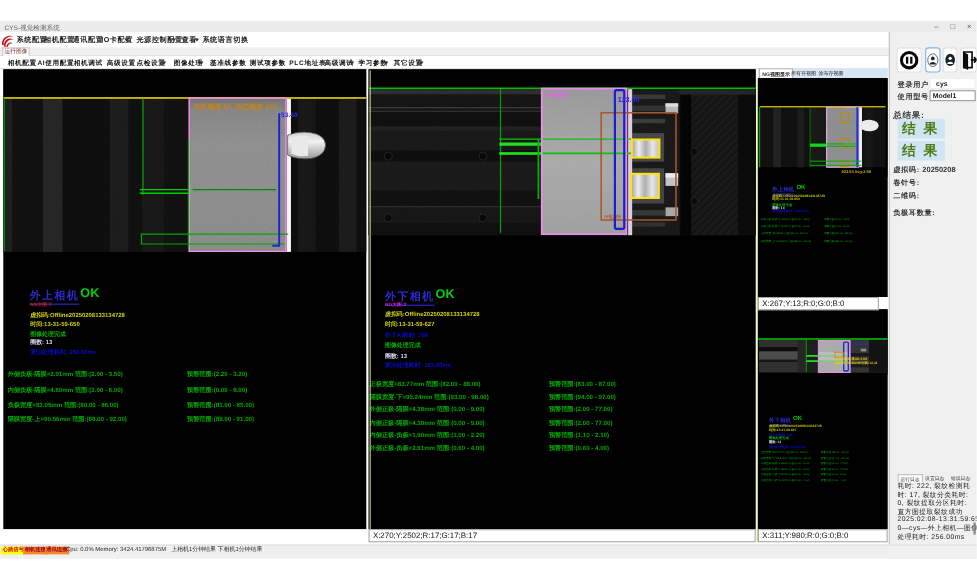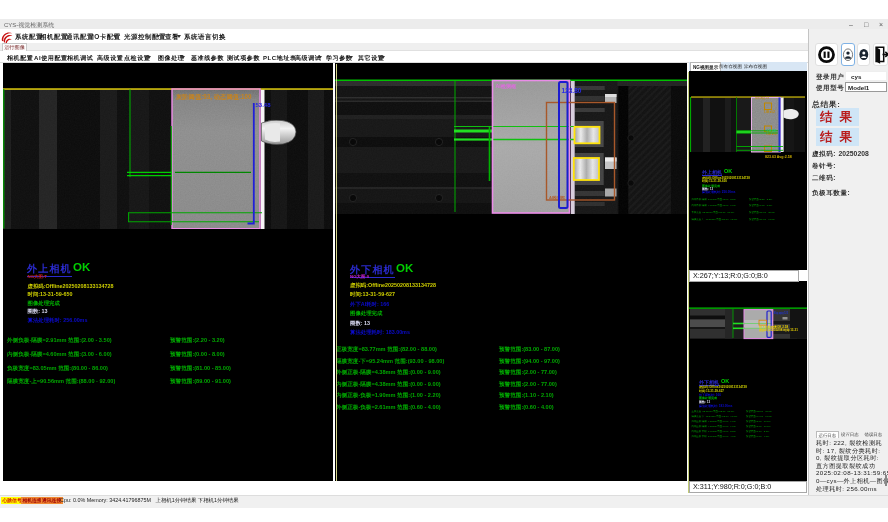--- a/index.html
+++ b/index.html
@@ -24,21 +24,21 @@
 .tA.sel{background:#fff;border:1px solid #b8b8b8;border-bottom:none;font-weight:bold}
 .sbar{background:#fff;border:1px solid #a8a8a8;font-size:7.2px;color:#111;line-height:10px;padding-left:3px;white-space:nowrap;overflow:hidden}
 #sbL{left:2px;top:481px;width:332px;height:12px}
 #sbM{left:335px;top:481px;width:352px;height:12px}
 #sbA{left:689px;top:270px;width:110px;height:12px;line-height:10px}
 #sbB{left:689px;top:481px;width:118px;height:12px}
 #rp{left:808px;top:29px;width:80px;height:479px;background:#f0f0f0;border-left:1px solid #c4c4c4}
 .rbtn{top:42.5px;height:23.5px;background:#fff;border:1px solid #e0e0e0;border-radius:3px}
 .rlab{font-size:6.5px;letter-spacing:0.6px;color:#333;font-weight:bold;white-space:nowrap}
 .rbox{background:#fff;border:1px solid #dcdcdc;font-size:6.2px;font-weight:bold;color:#222;line-height:9px;padding-left:5px}
-.resbox{left:816px;width:43px;height:18px;background:#cfe5f6;color:#b91c1c;font-size:12.5px;font-weight:bold;text-align:center;line-height:18px;letter-spacing:7px;padding-left:4px;white-space:nowrap;overflow:hidden}
+.resbox{left:816px;width:43px;height:18px;background:#cfe5f6;color:#4d7c0f;font-size:12.5px;font-weight:bold;text-align:center;line-height:18px;letter-spacing:7px;padding-left:4px;white-space:nowrap;overflow:hidden}
 .ltab{top:431px;height:7px;font-size:4.4px;color:#333;line-height:7px;padding:0 2px}
 .ltab.sel{background:#fff;border:1px solid #bbb;border-bottom:none}
 #logtxt{left:816px;top:439px;width:70px;font-size:6.2px;letter-spacing:0.4px;line-height:7.6px;color:#222;white-space:nowrap}
 #gstrip{left:0;top:495px;width:888px;height:13px;background:#f0f0f0;border-top:1px solid #ddd}
 .chip{top:496.5px;height:7px;font-size:4.8px;line-height:7px;padding:0 1.5px;font-weight:bold}
 .gtxt{top:497px;font-size:5.4px;color:#222;height:7px;line-height:7px}
 
 .ct{font-weight:bold;white-space:nowrap}
 .t-blue{color:#2b2bd0}.t-green{color:#00d000}.t-red{color:#d02020}.t-mag{color:#cc22cc}
 .t-yel{color:#cfcf00}.t-grn2{color:#00b400}.t-wht{color:#d8d8f0}.t-dblue{color:#0b0bcc}
@@ -394,20 +394,21 @@
   <div class="abs tmeas" style="left:691.5px;top:414.9px">隔膜宽度-下=95.24mm 范围:(93.00 - 98.00)</div>
   <div class="abs tmeas" style="left:746px;top:414.9px">预警范围:(94.00 - 97.00)</div>
   <div class="abs tmeas" style="left:691.5px;top:420px">外侧正极-隔膜=4.38mm 范围:(0.00 - 9.00)</div>
   <div class="abs tmeas" style="left:746px;top:420px">预警范围:(2.00 - 77.00)</div>
   <div class="abs tmeas" style="left:691.5px;top:425.1px">内侧正极-隔膜=4.38mm 范围:(0.00 - 9.00)</div>
   <div class="abs tmeas" style="left:746px;top:425.1px">预警范围:(2.00 - 77.00)</div>
   <div class="abs tmeas" style="left:691.5px;top:430.2px">内侧正极-负极=1.90mm 范围:(1.00 - 2.20)</div>
   <div class="abs tmeas" style="left:746px;top:430.2px">预警范围:(1.10 - 2.10)</div>
   <div class="abs tmeas" style="left:691.5px;top:435.3px">外侧正极-负极=2.61mm 范围:(0.60 - 4.00)</div>
   <div class="abs tmeas" style="left:746px;top:435.3px">预警范围:(0.60 - 4.00)</div>
+  <div class="abs sbar" id="sbM">X:270;Y:2502;R:17;G:17;B:17</div>
   <div class="abs sbar" id="sbA">X:267;Y:13;R:0;G:0;B:0</div>
   <div class="abs sbar" id="sbB">X:311;Y:980;R:0;G:0;B:0</div>
 
   <div class="abs" id="rp"></div>
   <div class="abs rbtn" style="left:814.5px;width:23px"></div>
   <div class="abs rbtn" style="left:840.5px;width:14px;border:1.2px solid #7fb2e5"></div>
   <div class="abs rbtn" style="left:857px;width:13px"></div>
   <div class="abs rbtn" style="left:872.5px;width:15.5px"></div>
   <svg class="abs" style="left:814.5px;top:42.5px" width="74" height="23.5" viewBox="0 0 74 23.5">
     <circle cx="11.5" cy="11.7" r="7" fill="none" stroke="#0a0a0a" stroke-width="2.8"></circle>

